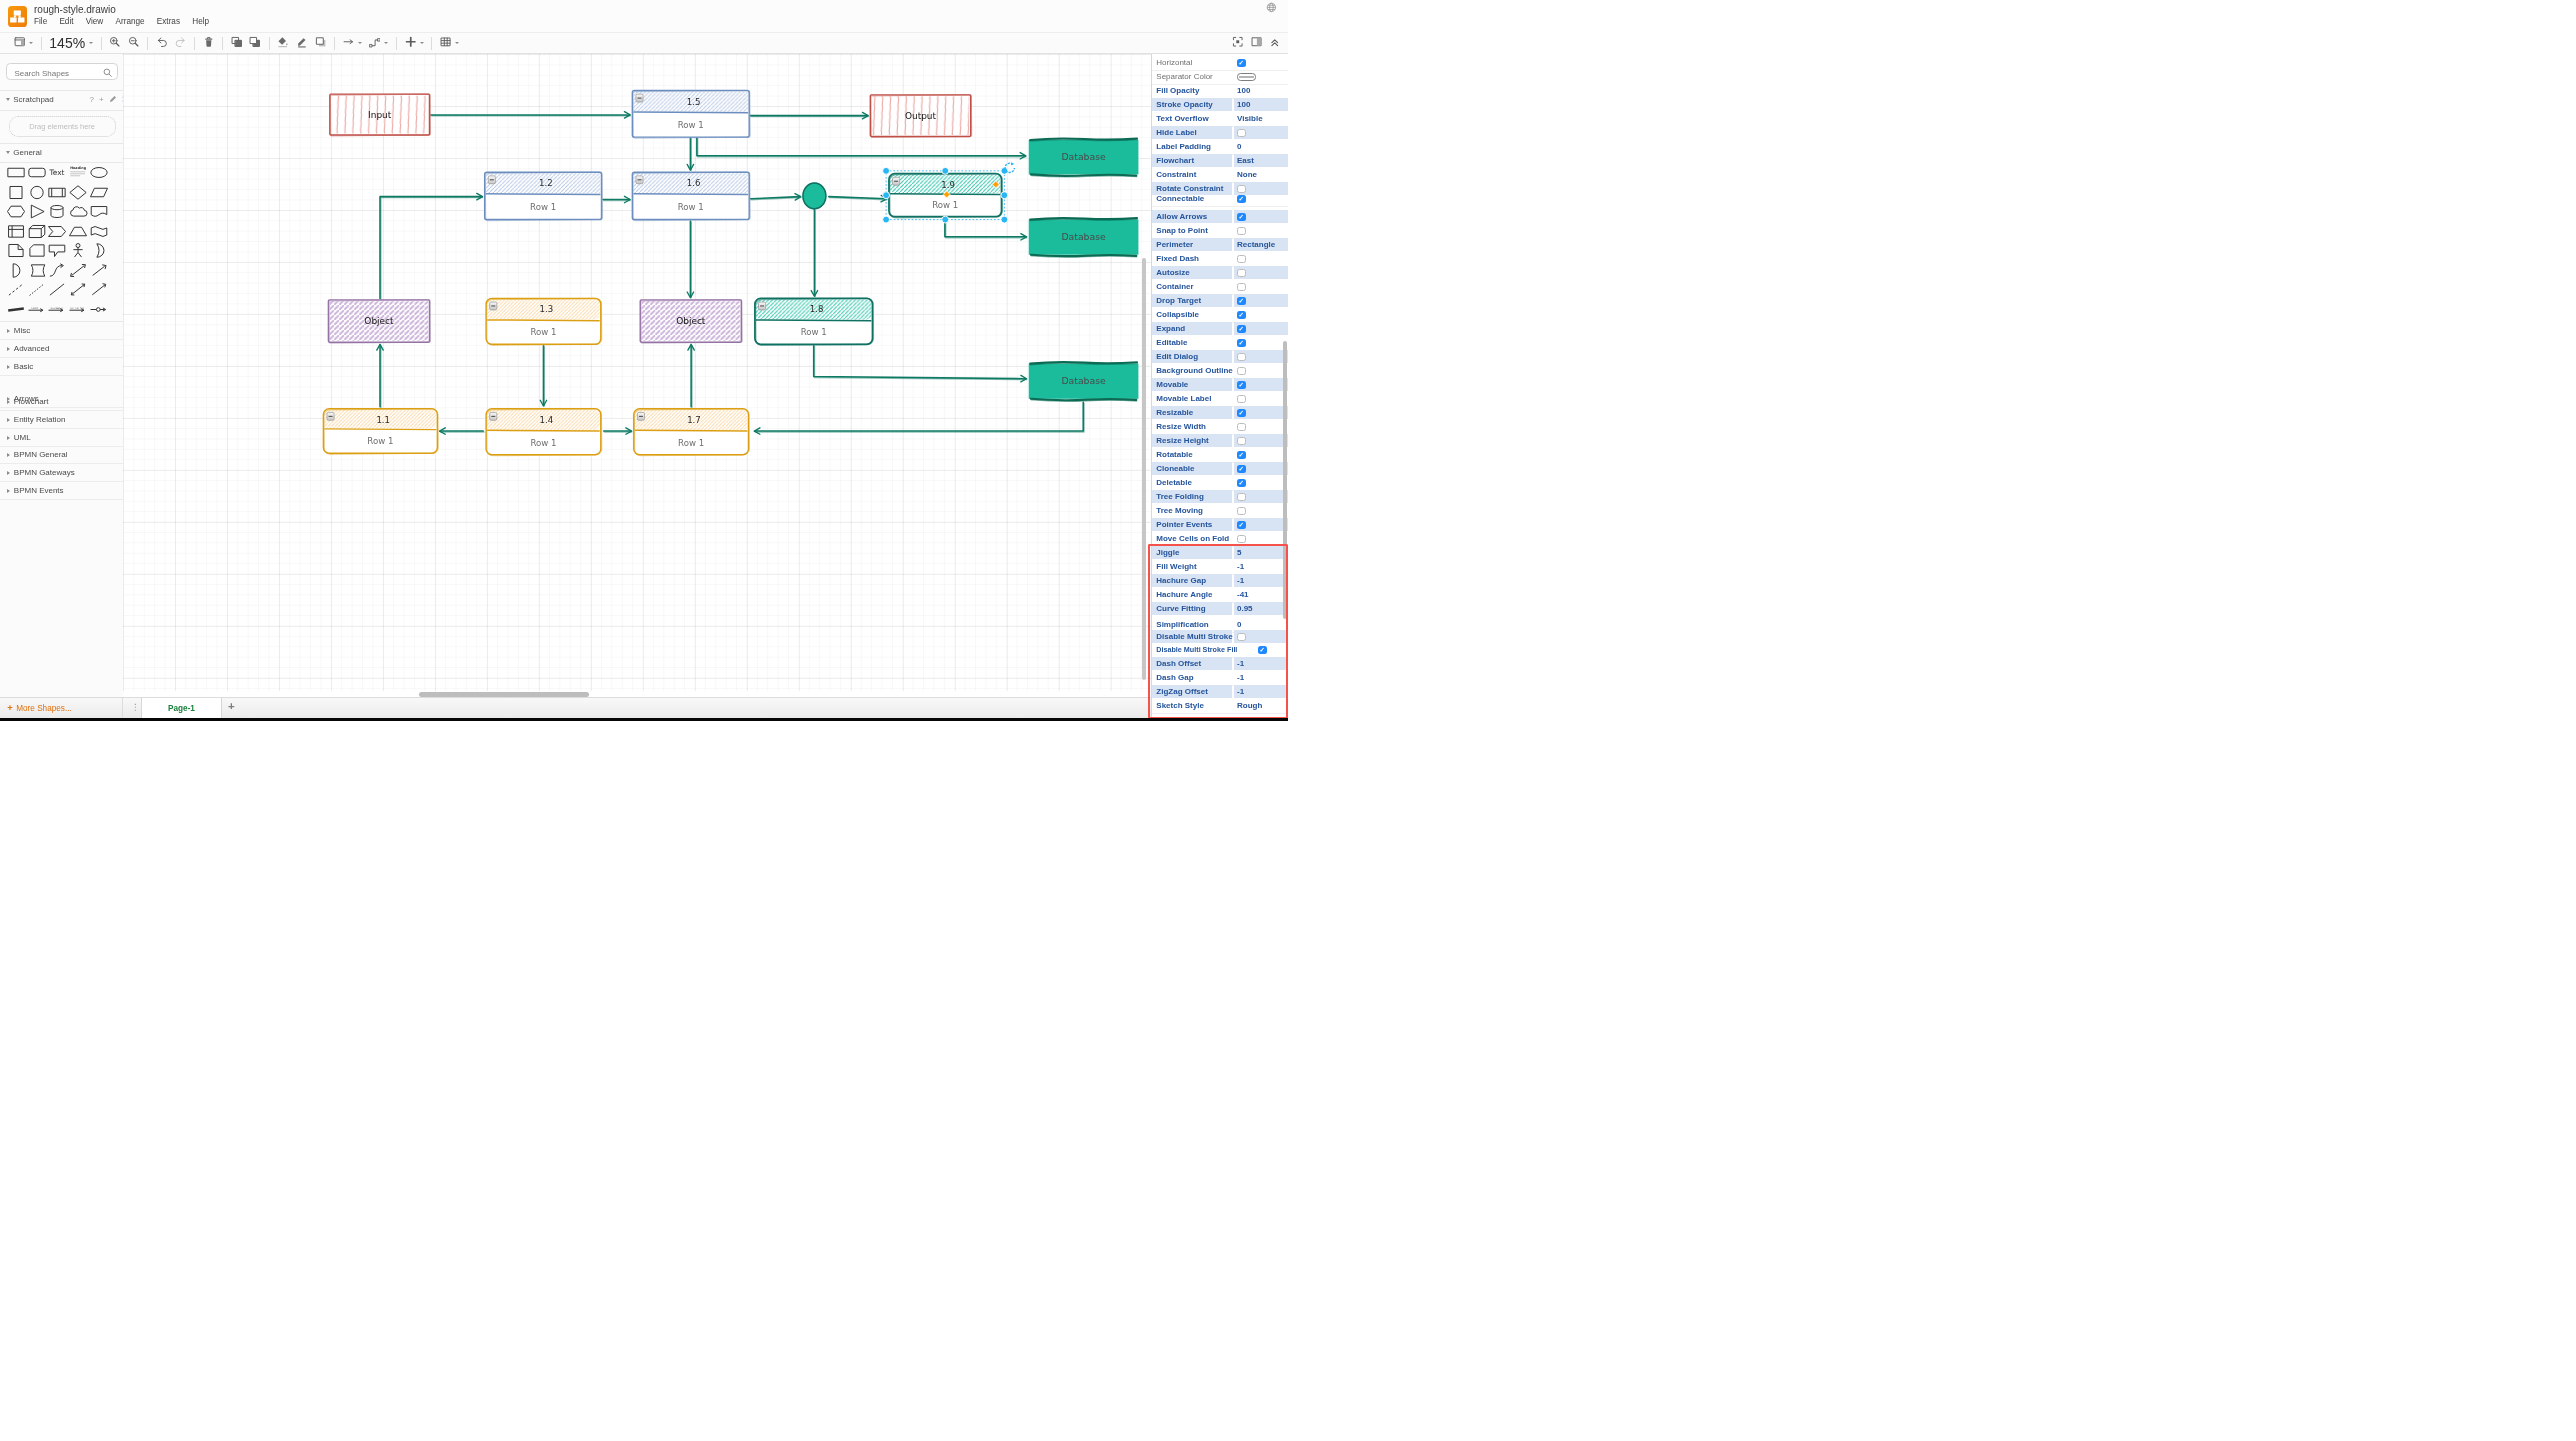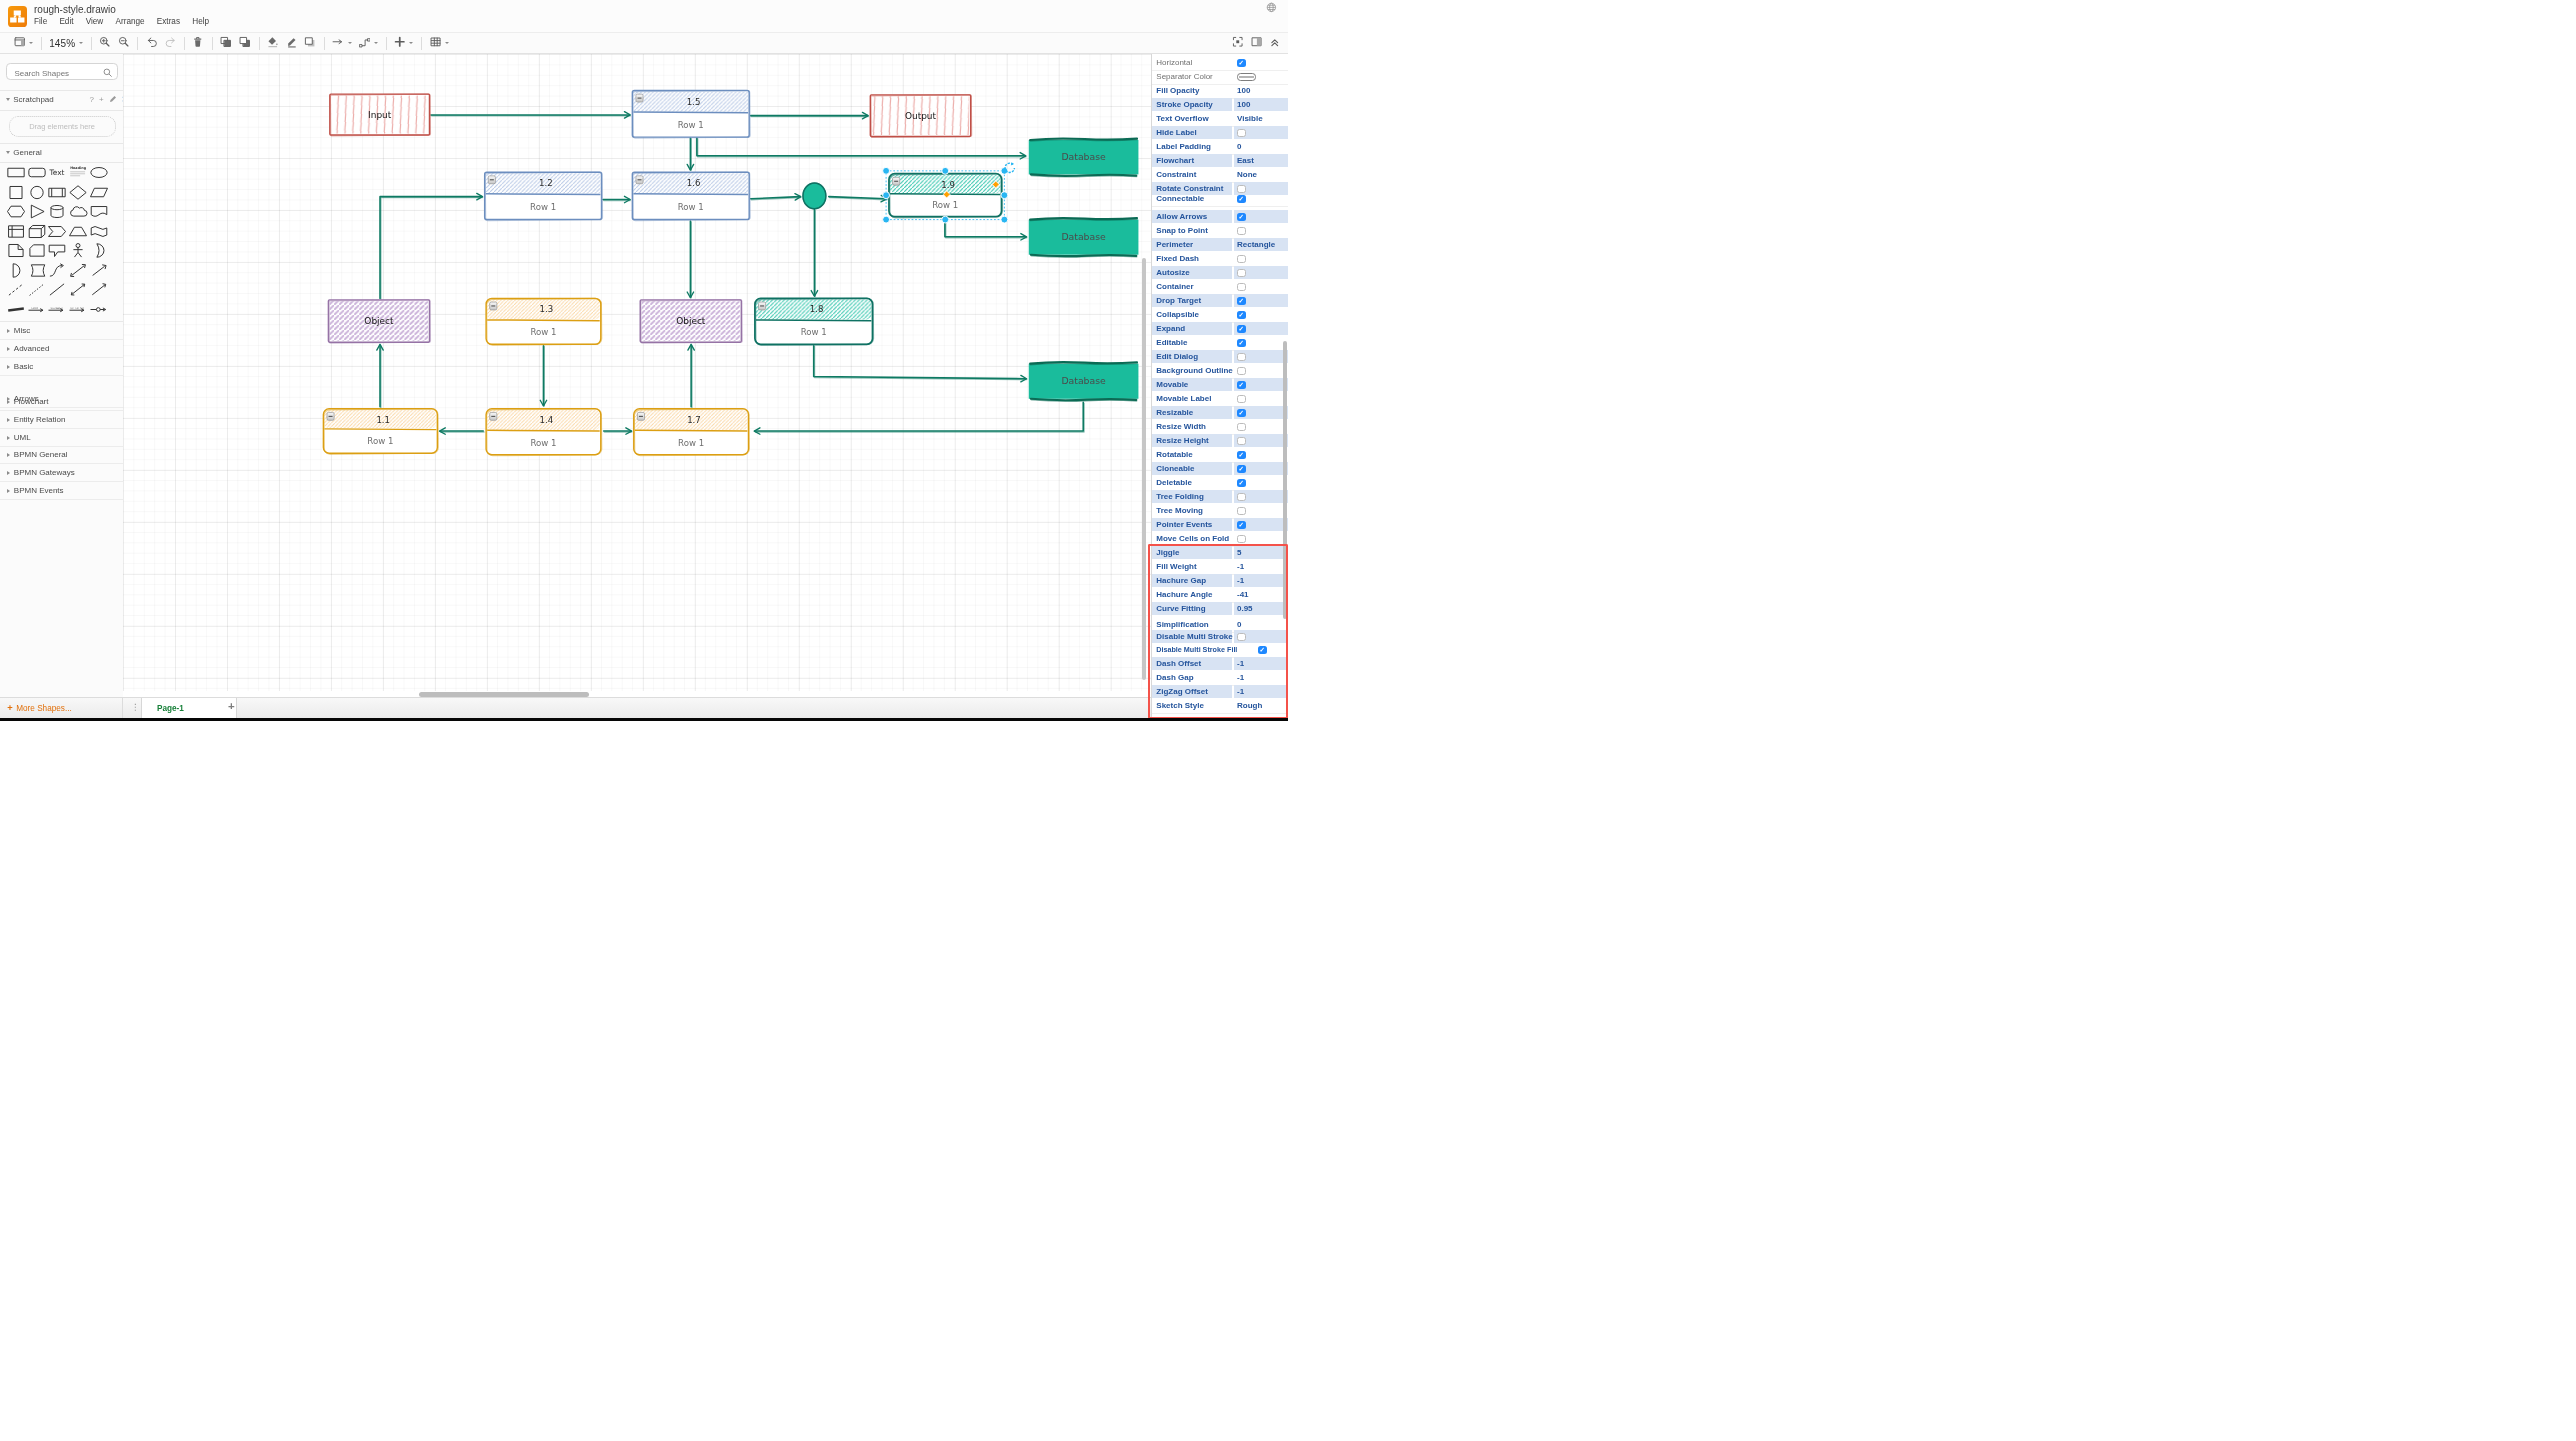--- a/index.html
+++ b/index.html
@@ -12,21 +12,21 @@
         background:linear-gradient(135deg,#f79a0c,#ee7b09);}
   #doc-title{position:absolute;left:34px;top:3.6px;font-size:10px;color:#3c3c3c;}
   #menubar{position:absolute;left:34px;top:17px;display:flex;gap:12.2px;font-size:8.2px;color:#3f3f3f;}
   .menu-item{cursor:default;}
   #globe{position:absolute;right:11.5px;top:2.2px;}
   #toolbar{position:absolute;left:0;top:32px;width:100%;height:22px;background:#fbfbfb;
            border-top:0.7px solid #ededed;border-bottom:0.7px solid #e2e2e2;
            display:flex;align-items:center;padding-left:10px;box-sizing:border-box;}
   .tb-item{display:flex;align-items:center;gap:2.2px;margin:0 3.6px;color:#5c5c5c;}
   .tb-sep{width:0.7px;height:13px;background:#dcdcdc;margin:0 4.3px;}
-  .tb-zoom{font-size:10px;color:#2e2e2e;letter-spacing:0.1px;}
+  .tb-zoom{font-size:14px;color:#2e2e2e;letter-spacing:0.1px;}
   .caret{width:0;height:0;border-left:2.5px solid transparent;border-right:2.5px solid transparent;
          border-top:2.9px solid #8b8b8b;margin-left:1.4px;}
   .tb-right{position:absolute;right:7.2px;top:32px;height:22px;display:flex;align-items:center;gap:7.2px;}
   .disabled svg{opacity:.38;}
   
   #sidebar{position:absolute;left:0;top:54px;width:135px;height:643px;background:#fbfbfb;
            border-right:0.7px solid #e2e2e2;box-sizing:border-box;font-size:8px;color:#4a4a4a;}
   #search-box{position:absolute;left:5.7px;top:9.3px;width:112px;height:17px;background:#fff;
               border:0.7px solid #d5d5d5;border-radius:4.3px;box-sizing:border-box;}
   #search-box input{border:none;outline:none;background:transparent;width:90px;height:14.3px;
@@ -87,22 +87,22 @@
   
   #footer{position:absolute;left:0;top:697px;width:1151px;height:21px;
           background:linear-gradient(#f8f8f8,#ebebeb);border-top:0.7px solid #dcdcdc;box-sizing:border-box;}
   #more-shapes{position:absolute;left:0;top:0;width:123px;height:100%;border-right:0.7px solid #dcdcdc;
           box-sizing:border-box;display:flex;align-items:center;padding-left:7.2px;
           color:#e2700b;font-size:8.2px;}
   #more-shapes b{font-size:9.3px;margin-right:3.6px;}
   #page-menu{position:absolute;left:131px;top:3.6px;color:#8a8a8a;font-size:8.6px;letter-spacing:0;}
   #page-tab{position:absolute;left:141px;top:0;width:79px;height:20px;background:#fff;
             border-left:0.7px solid #d7d7d7;border-right:0.7px solid #d7d7d7;
-            display:flex;align-items:center;justify-content:flex-start;
-            color:#18803a;font-weight:bold;font-size:8.2px;padding-left:15px;}
+            display:flex;align-items:center;justify-content:center;
+            color:#18803a;font-weight:bold;font-size:8.2px;}
   #page-add{position:absolute;left:228px;top:2.2px;color:#7d7d7d;font-size:11.5px;font-weight:bold;}
   #blackbar{position:absolute;left:0;top:718px;width:100%;height:2.9px;background:#060606;z-index:40;}
   svg text{font-family:"DejaVu Sans",sans-serif;}
 </style>
 </head>
 <body>
 
 <div id="app">
 
   <div id="titlebar">

